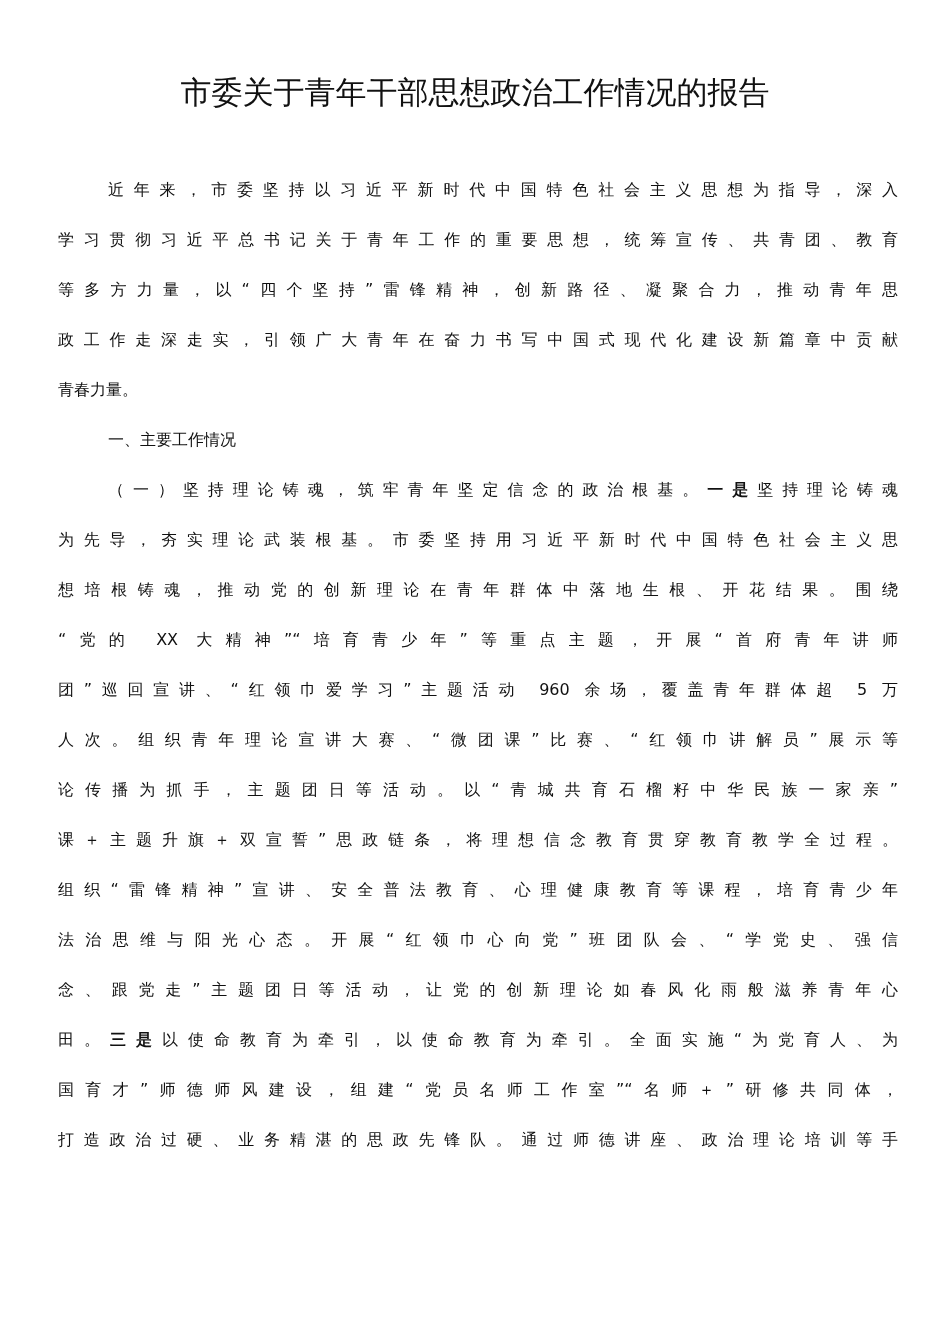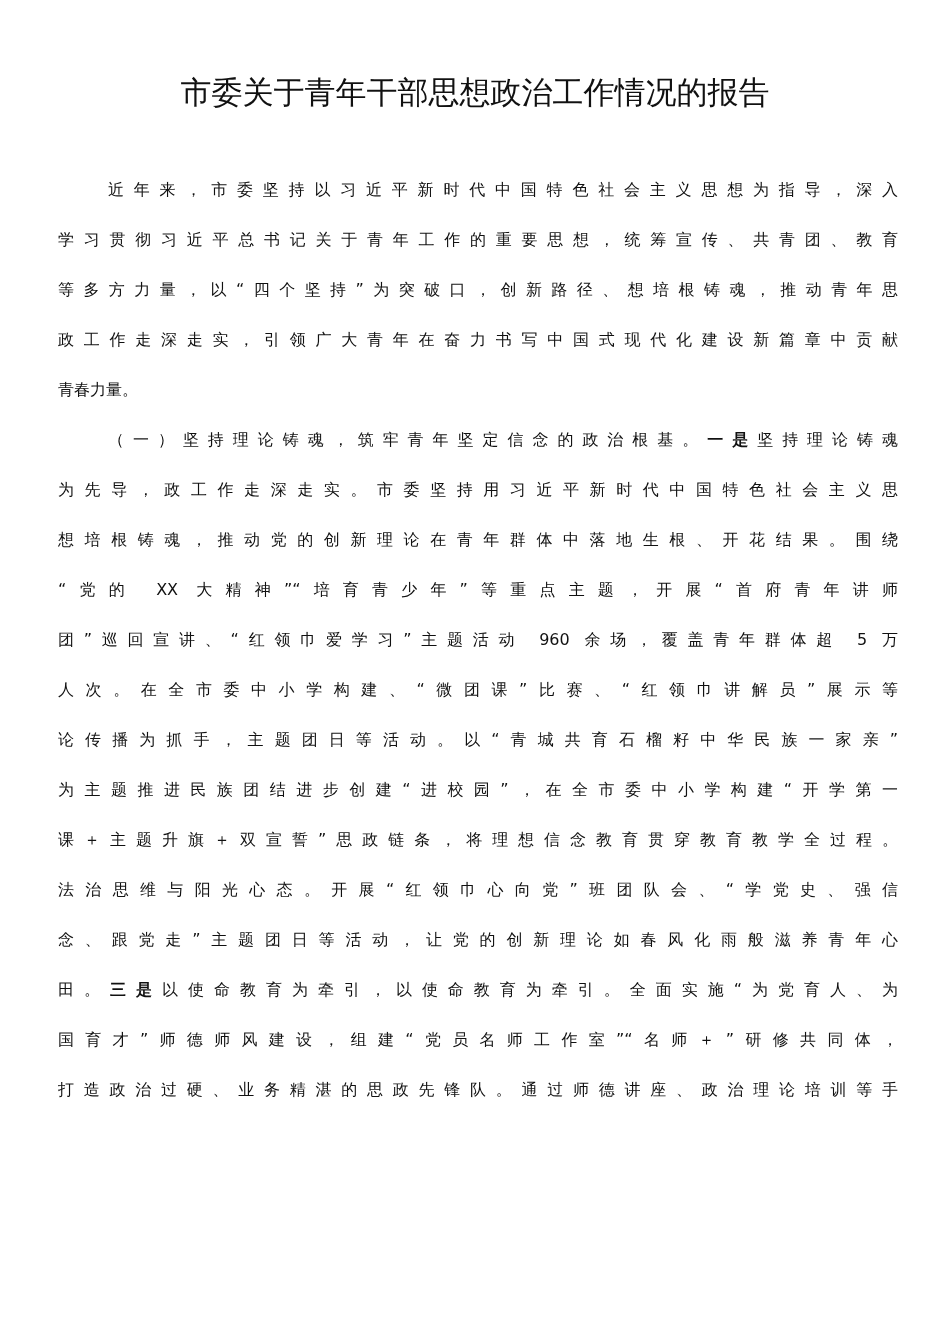--- a/index.html
+++ b/index.html
@@ -60,33 +60,34 @@
 </head>
 <body>
 
 <div class="page">
   <div class="title">市委关于青年干部思想政治工作情况的报告</div>
 
   <div class="body-text">
 
     <div class="line indent"><span>近年来，市委坚持以习近平新时代中国特色社会主义思想为指导，深入</span></div>
     <div class="line"><span>学习贯彻习近平总书记关于青年工作的重要思想，统筹宣传、共青团、教育</span></div>
-    <div class="line"><span>等多方力量，以“四个坚持”为突破口，创新路径、想培根铸魂，推动青年思</span></div>
+    <div class="line"><span>等多方力量，以“四个坚持”雷锋精神，创新路径、凝聚合力，推动青年思</span></div>
     <div class="line"><span>政工作走深走实，引领广大青年在奋力书写中国式现代化建设新篇章中贡献</span></div>
     <div class="line last"><span>青春力量。</span></div>
 
+    <div class="line indent last"><span>一、主要工作情况</span></div>
 
     <div class="line indent"><span>（一）坚持理论铸魂，筑牢青年坚定信念的政治根基。</span><span class="b">一是</span><span>坚持理论铸魂</span></div>
-    <div class="line"><span>为先导，政工作走深走实。市委坚持用习近平新时代中国特色社会主义思</span></div>
+    <div class="line"><span>为先导，夯实理论武装根基。市委坚持用习近平新时代中国特色社会主义思</span></div>
     <div class="line"><span>想培根铸魂，推动党的创新理论在青年群体中落地生根、开花结果。围绕</span></div>
     <div class="line"><span>“党的 XX 大精神”“培育青少年”等重点主题，开展“首府青年讲师</span></div>
     <div class="line"><span>团”巡回宣讲、“红领巾爱学习”主题活动 960 余场，覆盖青年群体超 5 万</span></div>
-    <div class="line"><span>人次。在全市委中小学构建、“微团课”比赛、“红领巾讲解员”展示等</span></div>
+    <div class="line"><span>人次。组织青年理论宣讲大赛、“微团课”比赛、“红领巾讲解员”展示等</span></div>
     <div class="line"><span>论传播为抓手，主题团日等活动。以“青城共育石榴籽中华民族一家亲”</span></div>
-    <div class="line"><span>为主题推进民族团结进步创建“进校园”，在全市委中小学构建“开学第一</span></div>
     <div class="line"><span>课＋主题升旗＋双宣誓”思政链条，将理想信念教育贯穿教育教学全过程。</span></div>
+    <div class="line"><span>组织“雷锋精神”宣讲、安全普法教育、心理健康教育等课程，培育青少年</span></div>
     <div class="line"><span>法治思维与阳光心态。开展“红领巾心向党”班团队会、“学党史、强信</span></div>
     <div class="line"><span>念、跟党走”主题团日等活动，让党的创新理论如春风化雨般滋养青年心</span></div>
     <div class="line"><span>田。</span><span class="b">三是</span><span>以使命教育为牵引，以使命教育为牵引。全面实施“为党育人、为</span></div>
     <div class="line"><span>国育才”师德师风建设，组建“党员名师工作室”“名师＋”研修共同体，</span></div>
     <div class="line"><span>打造政治过硬、业务精湛的思政先锋队。通过师德讲座、政治理论培训等手</span></div>
   </div>
 </div>
 
 </body></html>

